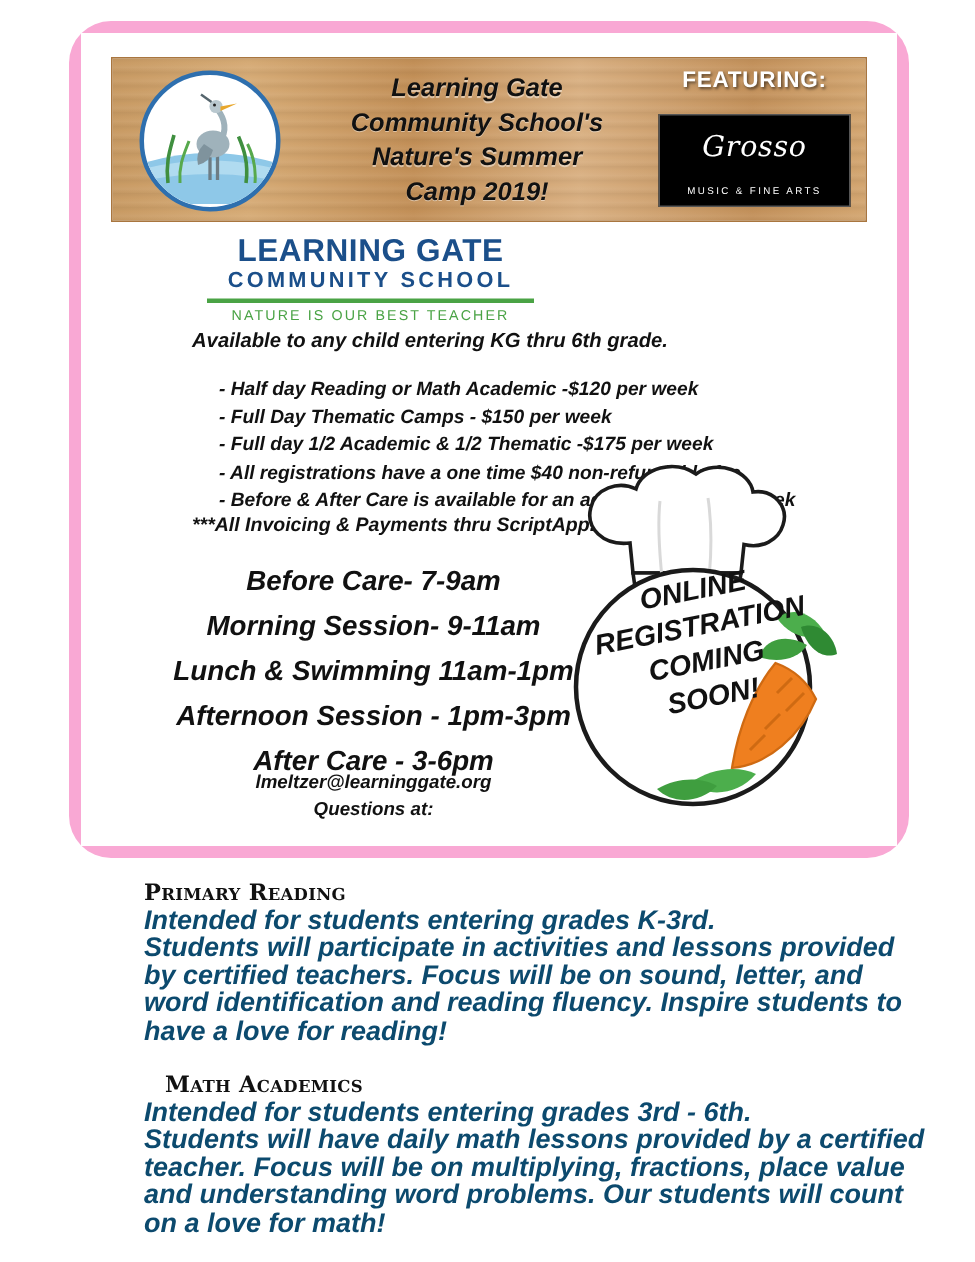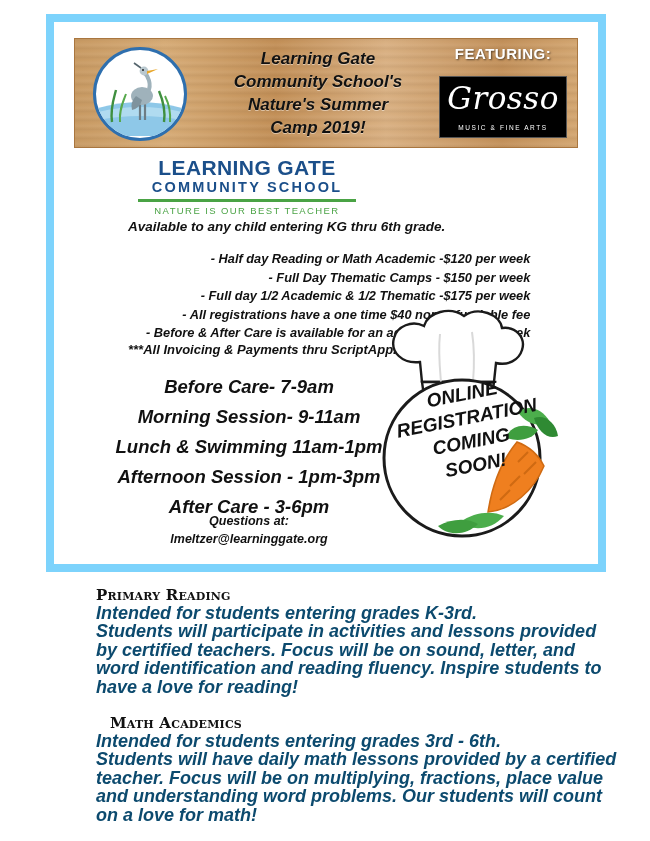--- a/index.html
+++ b/index.html
@@ -17,22 +17,23 @@
     background: #ffffff;
   }
 
   
   .flyer {
     position: absolute;
     left: 46px;
     top: 14px;
     width: 560px;
     height: 558px;
-    background: #7dd3fc;
+    background: #f9a8d4;
     padding: 8px;
+    border-radius: 28px;
   }
   .flyer-inner {
     position: relative;
     width: 100%;
     height: 100%;
     background: #ffffff;
     overflow: hidden;
   }
 
   
@@ -95,21 +96,21 @@
     border: 1px solid #555;
     height: 62px;
     position: relative;
     color: #ffffff;
   }
   .grosso-main {
     position: absolute;
     left: 0; right: 0; top: 7px;
     font-family: "DejaVu Serif", serif;
     font-style: italic;
-    font-size: 31px;
+    font-size: 19px;
     line-height: 28px;
     letter-spacing: 0.5px;
   }
   .grosso-sub {
     position: absolute;
     left: 0; right: 0; bottom: 6px;
     font-size: 6.5px;
     letter-spacing: 1.6px;
   }
 
@@ -160,21 +161,21 @@
   .bullets {
     position: absolute;
     left: 92px;
     top: 228px;
     font-style: italic;
     font-weight: bold;
     font-size: 12.8px;
     line-height: 18.6px;
     color: #111;
   }
-  .bullets div { white-space: nowrap; text-align: right; }
+  .bullets div { white-space: nowrap; }
   .invoicing {
     position: absolute;
     left: 74px;
     top: 320px;
     font-style: italic;
     font-weight: bold;
     font-size: 13px;
     color: #111;
   }
 
@@ -324,22 +325,22 @@
 
       <div class="schedule">
         <div>Before Care- 7-9am</div>
         <div>Morning Session- 9-11am</div>
         <div>Lunch &amp; Swimming 11am-1pm</div>
         <div>Afternoon Session - 1pm-3pm</div>
         <div>After Care - 3-6pm</div>
       </div>
 
       <div class="questions">
+        <div>lmeltzer@learninggate.org</div>
         <div>Questions at:</div>
-        <div>lmeltzer@learninggate.org</div>
       </div>
 
       <div class="art">
         <svg width="250" height="280" viewBox="0 0 250 280">
 
           <g>
             <path d="M78 72 C60 74 48 62 52 48 C55 36 70 30 82 36 C86 22 108 16 122 26 C136 16 158 24 160 38 C174 36 184 48 180 60 C177 70 166 76 154 73 L152 92 L80 92 Z" fill="#ffffff" stroke="#1b1b1b" stroke-width="2.4"></path>
             <path d="M80 92 L152 92 L150 106 L82 106 Z" fill="#ffffff" stroke="#1b1b1b" stroke-width="2.4"></path>
             <path d="M98 44 C96 62 98 80 99 92" stroke="#d9d9d9" stroke-width="2" fill="none"></path>
             <path d="M130 42 C133 62 132 80 131 92" stroke="#d9d9d9" stroke-width="2" fill="none"></path>

